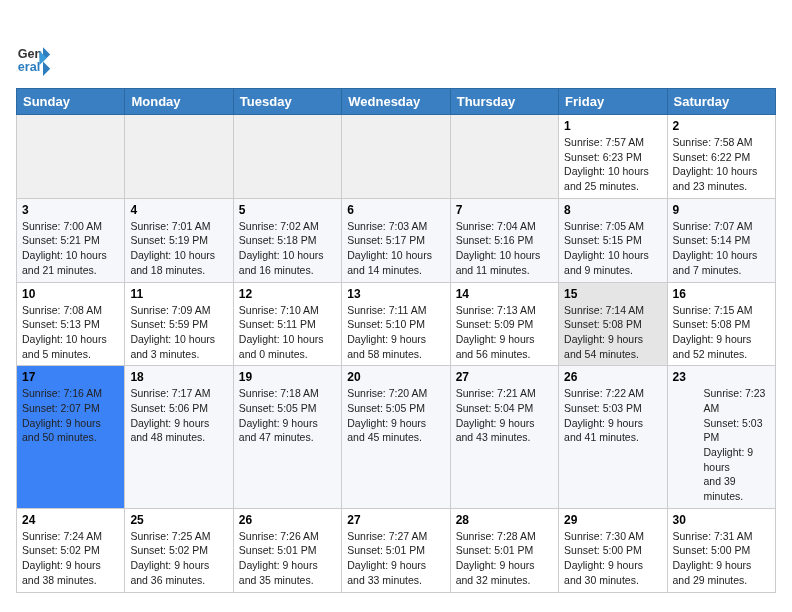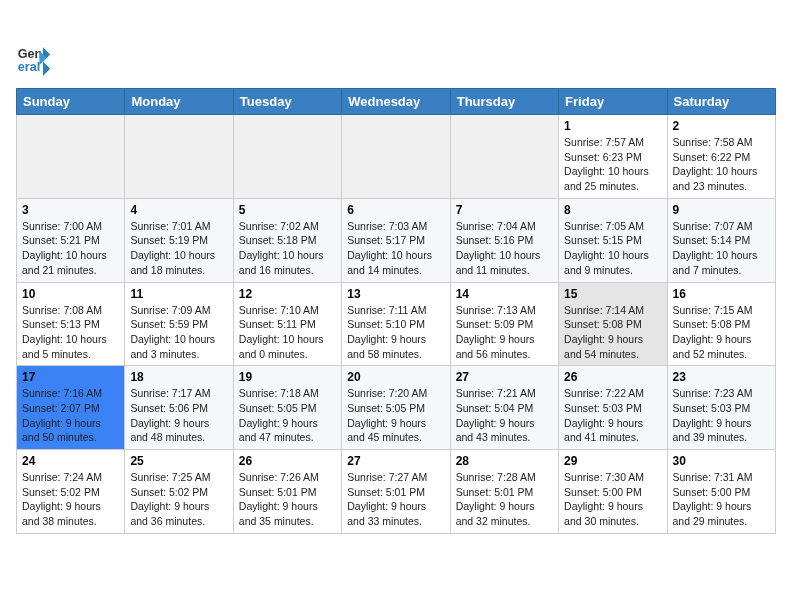--- a/index.html
+++ b/index.html
@@ -282,21 +282,21 @@
         </td>
         <td style="background: rgb(245, 247, 250);">
           <span class="day-num">26</span>
           <div class="day-info" style="white-space: pre-line;">Sunrise: 7:22 AM
 Sunset: 5:03 PM
 Daylight: 9 hours
 and 41 minutes.</div>
         </td>
         <td style="background: rgb(245, 247, 250);">
           <span class="day-num">23</span>
-          <div class="day-info" style="white-space: pre-line;">Sunrise: 7:23 AM
+          <div class="day-info" style="white-space: pre-line; margin-left: 31px;">Sunrise: 7:23 AM
 Sunset: 5:03 PM
 Daylight: 9 hours
 and 39 minutes.</div>
         </td>
       </tr>
       <tr>
         <td style="background: rgb(255, 255, 255);">
           <span class="day-num">24</span>
           <div class="day-info" style="white-space: pre-line;">Sunrise: 7:24 AM
 Sunset: 5:02 PM

